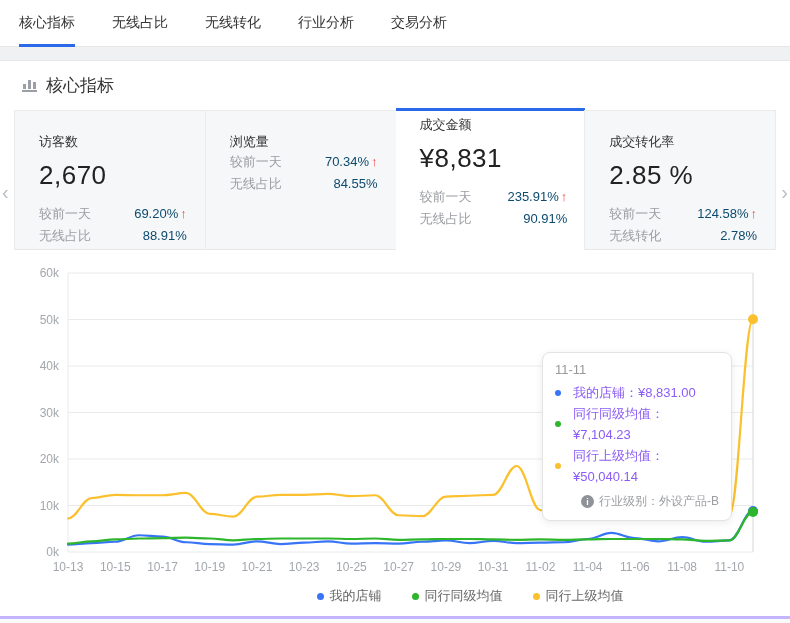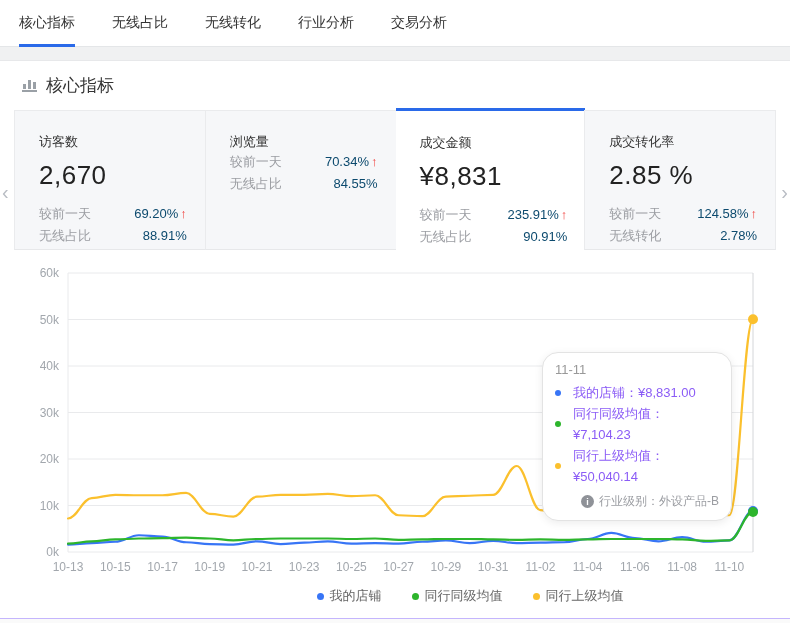--- a/index.html
+++ b/index.html
@@ -23,46 +23,46 @@
   .title-row .bars i { display:block; width:3px; background:#9aa0a6; }
   .page-title { font-size:17px; color:#333; }
 
   
   .cards-wrap { position:relative; height:140px; padding:0 14px; background:#fff; }
   .cards { display:flex; height:140px; }
   .card { flex:1; background:#f6f7f9; border:1px solid #eaebed; border-bottom:1px solid #e7e8ea;
     margin-left:-1px; padding:22px 18px 0 24px; cursor:pointer; }
   .card:first-child { margin-left:0; }
   .card.selected { background:#fff; border:none; border-top:3px solid #2a6ae9;
-    margin-top:-2px; height:142px; padding-top:23px; }
+    margin-top:-2px; height:142px; padding-top:5px; }
   .card-label { font-size:13px; color:#333; }
   .card-value { font-size:26px; color:#222; margin:9px 0 12px; letter-spacing:.5px; }
   .stat { display:flex; justify-content:space-between; align-items:center;
     font-size:13px; line-height:22px; }
   .stat .n { color:#9b9da2; }
   .stat .v { color:#0c4a6e; }
   .stat .arr { color:#f0413e; margin-left:2px; font-size:13px; }
   .nav-arrow { position:absolute; top:74px; font-size:20px; color:#b9bdc4;
     cursor:pointer; line-height:16px; user-select:none; }
   .nav-arrow.prev { left:2px; } .nav-arrow.next { right:2px; }
 
   
-  .chart-panel { position:relative; height:369px; background:#fff; border-bottom:1px solid #c4b5fd; }
+  .chart-panel { position:relative; height:369px; background:#fff; border-bottom:3px solid #c4b5fd; }
   .page-foot { height:4px; background:#fafafa; }
   svg text { font-family:"Liberation Sans","DejaVu Sans",sans-serif; }
 
   .legend { position:absolute; top:337px; left:150px; width:640px;
     display:flex; justify-content:center; gap:30px; }
   .legend-item { display:flex; align-items:center; gap:6px; font-size:13px;
     color:#666; cursor:pointer; }
   .dot { width:7px; height:7px; border-radius:50%; flex:0 0 auto; }
 
   
   .tooltip { position:absolute; left:542px; top:102px; width:190px;
-    background:#fff; border:1px solid #e3e3e3; border-radius:16px;
+    background:#fff; border:1px solid #e3e3e3; border-radius:8px;
     box-shadow:0 2px 8px rgba(0,0,0,.08); padding:9px 12px 10px; font-size:13px; }
   .tooltip .tt-date { color:#999; margin-bottom:5px; }
   .tt-row { display:flex; align-items:center; gap:12px; line-height:21px; color:#8b5cf6; }
   .tt-row .dot { width:6px; height:6px; }
   .tt-foot { margin-top:6px; display:flex; justify-content:flex-end; align-items:center;
     gap:5px; color:#9b9da2; font-size:12px; }
   .info-icon { display:inline-flex; width:13px; height:13px; border-radius:50%;
     background:#8f9298; color:#fff; font-size:9px; font-weight:bold;
     align-items:center; justify-content:center; font-style:normal; }
 </style>

